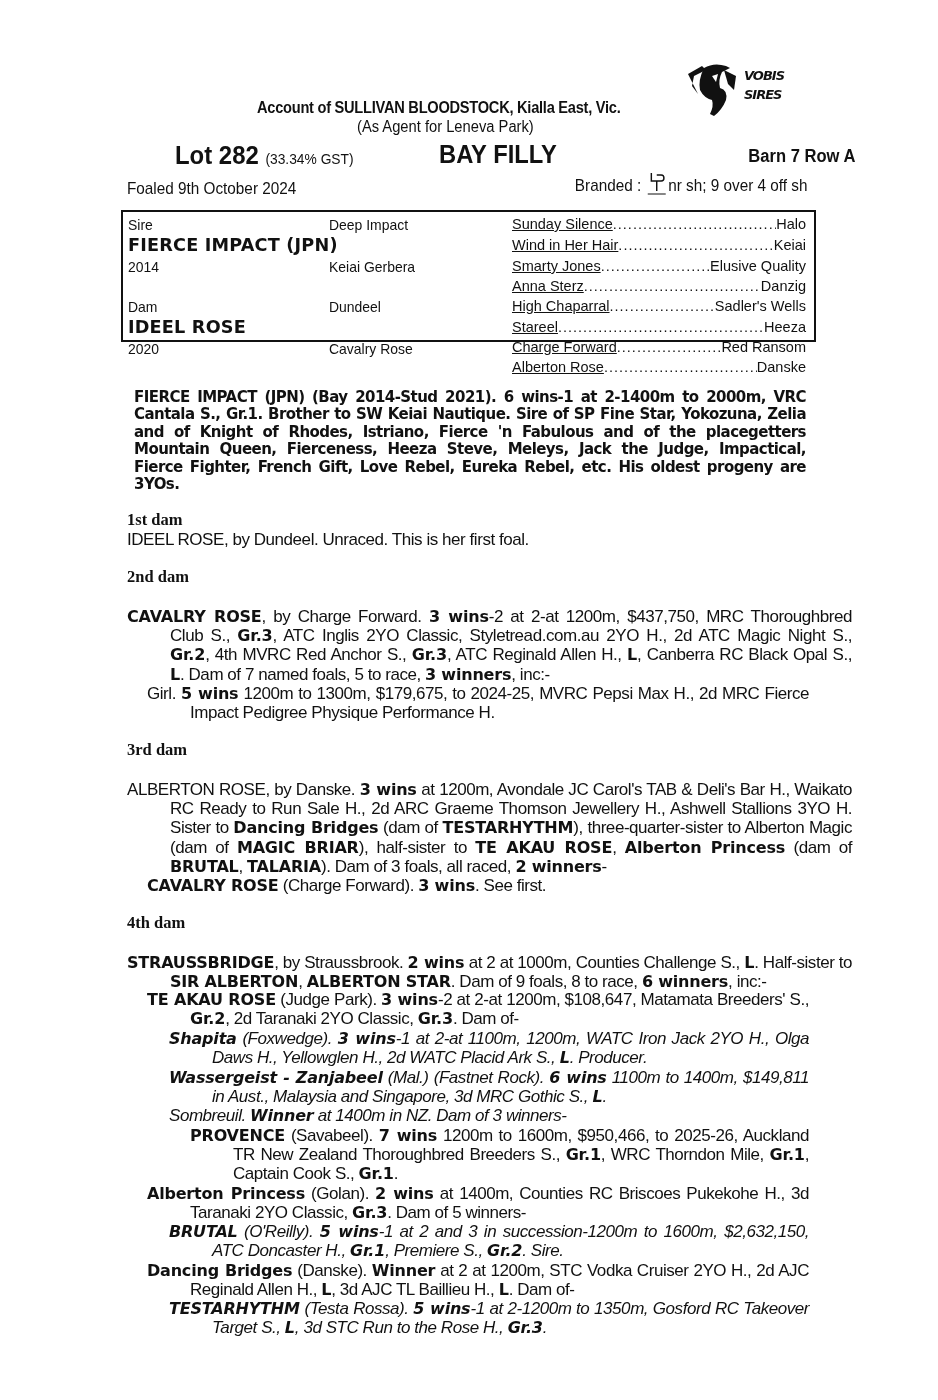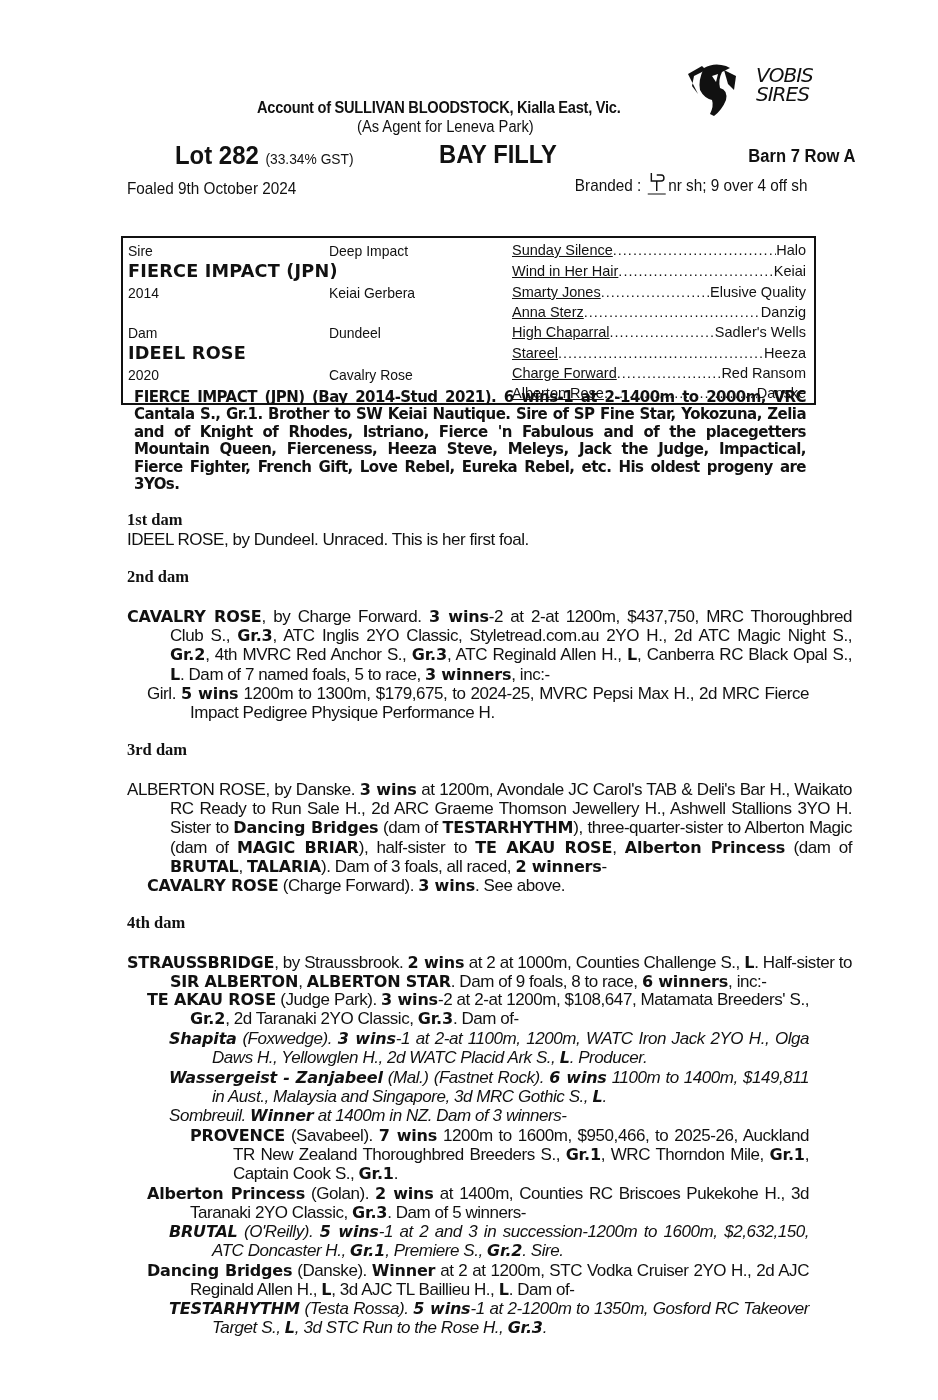--- a/index.html
+++ b/index.html
@@ -3,34 +3,34 @@
 <meta charset="utf-8">
 <style>
   html, body { margin: 0; padding: 0; background: #ffffff; }
   body { width: 938px; height: 1400px; position: relative; overflow: hidden; color: #111; font-family: "Liberation Sans", sans-serif; }
   .abs { position: absolute; }
 
   
   #account { left: 257px; top: 98px; font-size: 17px; font-weight: bold; letter-spacing: -0.3px; transform: scaleX(0.86); transform-origin: left top; white-space: nowrap; }
   #agent { left: 357px; top: 118px; font-size: 16px; transform: scaleX(0.92); transform-origin: left top; white-space: nowrap; }
   #logo { left: 684px; top: 60px; width: 140px; height: 58px; }
-  #logo-text { position: absolute; left: 72px; top: 6px; font-family: "DejaVu Sans", sans-serif; font-weight: normal; font-style: italic; font-size: 20px; line-height: 19px; letter-spacing: -1px; }
+  #logo-text { position: absolute; left: 60px; top: 6px; font-family: "DejaVu Sans", sans-serif; font-weight: bold; font-style: italic; font-size: 13px; line-height: 19px; letter-spacing: -1px; }
 
   #lot-row { left: 127px; top: 140px; width: 680px; height: 30px; margin-left: 48px; }
   #lot-label { position: absolute; left: 0; top: 0; font-size: 26px; font-weight: bold; transform: scaleX(0.92); transform-origin: left top; white-space: nowrap; }
   #lot-gst { font-size: 15px; font-weight: normal; }
   #lot-desc { position: absolute; left: 264px; top: 0; font-size: 25px; font-weight: bold; transform: scaleX(0.95); transform-origin: left top; white-space: nowrap; }
   #lot-barn { position: absolute; right: 0; top: 6px; font-size: 18px; font-weight: bold; transform: scaleX(0.92); transform-origin: right top; white-space: nowrap; }
 
   #foaled { left: 127px; top: 179px; font-size: 17px; transform: scaleX(0.9); transform-origin: left top; white-space: nowrap; }
   #branded { right: 131px; top: 172px; font-size: 17px; transform: scaleX(0.9); transform-origin: right top; white-space: nowrap; display: flex; align-items: flex-end; }
   #brand-mark { display: inline-block; width: 22px; height: 24px; margin: 0 2px 0 6px; }
 
   
-  #pedigree { left: 121px; top: 210px; width: 695px; height: 169px; border: 2px solid #111; box-sizing: border-box; margin-top: 26px; }
+  #pedigree { left: 121px; top: 210px; width: 695px; height: 132px; border: 2px solid #111; box-sizing: border-box; }
   .ped-cell { position: absolute; font-size: 15px; white-space: nowrap; transform: scaleX(0.93); transform-origin: left top; }
   .ped-big { position: absolute; font-size: 18px; font-weight: bold; font-family: "DejaVu Sans", sans-serif; letter-spacing: 0.2px; white-space: nowrap; transform: scaleX(0.98); transform-origin: left top; }
   .ped-g3 { position: absolute; left: 389px; width: 294px; font-size: 14.5px; display: flex; white-space: nowrap; }
   .ped-g3 .l { flex: 0 0 auto; text-decoration: underline; }
   .ped-g3 .dots { flex: 1 1 auto; overflow: hidden; letter-spacing: 1px; }
   .ped-g3 .dots::before { content: "................................................................................................"; }
   .ped-g3 .r { flex: 0 0 auto; }
 
   
   #sire-summary { left: 134px; top: 389px; width: 672px; font-family: "DejaVu Sans", sans-serif; font-weight: bold; font-size: 15px; line-height: 17.4px; text-align: justify; letter-spacing: -0.55px; }
@@ -139,21 +139,21 @@
 
 <div class="sec-h" style="top:510px">1st dam</div>
 <div class="para" style="top:530px">IDEEL ROSE, by Dundeel. Unraced. This is her first foal.</div>
 
 <div class="sec-h" style="top:567px">2nd dam</div>
 <div class="para hang0" style="top:587px"><span class="b">CAVALRY ROSE</span><span>, by Charge Forward. </span><span class="b">3 wins</span><span>-2 at 2-at 1200m, $437,750, MRC Thoroughbred Club S., </span><span class="b">Gr.3</span><span>, ATC Inglis 2YO Classic, Styletread.com.au 2YO H., 2d ATC Magic Night S., </span><span class="b">Gr.2</span><span>, 4th MVRC Red Anchor S., </span><span class="b">Gr.3</span><span>, ATC Reginald Allen H., </span><span class="b">L</span><span>, Canberra RC Black Opal S., </span><span class="b">L</span><span>. Dam of 7 named foals, 5 to race, </span><span class="b">3 winners</span><span>, inc:-</span></div>
 <div class="para hang1" style="top:684px"><span>Girl. </span><span class="b">5 wins</span><span> 1200m to 1300m, $179,675, to 2024-25, MVRC Pepsi Max H., 2d MRC Fierce Impact Pedigree Physique Performance H.</span></div>
 
 <div class="sec-h" style="top:740px">3rd dam</div>
 <div class="para hang0" style="top:760px"><span>ALBERTON ROSE, by Danske. </span><span class="b">3 wins</span><span> at 1200m, Avondale JC Carol's TAB &amp; Deli's Bar H., Waikato RC Ready to Run Sale H., 2d ARC Graeme Thomson Jewellery H., Ashwell Stallions 3YO H. Sister to </span><span class="b">Dancing Bridges</span><span> (dam of </span><span class="b">TESTARHYTHM</span><span>), three-quarter-sister to Alberton Magic (dam of </span><span class="b">MAGIC BRIAR</span><span>), half-sister to </span><span class="b">TE AKAU ROSE</span><span>, </span><span class="b">Alberton Princess</span><span> (dam of </span><span class="b">BRUTAL</span><span>, </span><span class="b">TALARIA</span><span>). Dam of 3 foals, all raced, </span><span class="b">2 winners</span><span>-</span></div>
-<div class="para hang1" style="top:876px"><span class="b">CAVALRY ROSE</span><span> (Charge Forward). </span><span class="b">3 wins</span><span>. See above.</span></div>
+<div class="para hang1" style="top:876px"><span class="b">CAVALRY ROSE</span><span> (Charge Forward). </span><span class="b">3 wins</span><span>. See first.</span></div>
 
 <div class="sec-h" style="top:913px">4th dam</div>
 <div class="para hang0" style="top:933px"><span class="b">STRAUSSBRIDGE</span><span>, by Straussbrook. </span><span class="b">2 wins</span><span> at 2 at 1000m, Counties Challenge S., </span><span class="b">L</span><span>. Half-sister to </span><span class="b">SIR ALBERTON</span><span>, </span><span class="b">ALBERTON STAR</span><span>. Dam of 9 foals, 8 to race, </span><span class="b">6 winners</span><span>, inc:-</span></div>
 <div class="para hang1" style="top:990px"><span class="b">TE AKAU ROSE</span><span> (Judge Park). </span><span class="b">3 wins</span><span>-2 at 2-at 1200m, $108,647, Matamata Breeders' S., </span><span class="b">Gr.2</span><span>, 2d Taranaki 2YO Classic, </span><span class="b">Gr.3</span><span>. Dam of-</span></div>
 <div class="para hang2" style="top:1029px"><span class="b">Shapita</span><span> (Foxwedge). </span><span class="b">3 wins</span><span>-1 at 2-at 1100m, 1200m, WATC Iron Jack 2YO H., Olga Daws H., Yellowglen H., 2d WATC Placid Ark S., </span><span class="b">L</span><span>. Producer.</span></div>
 <div class="para hang2" style="top:1068px"><span class="b">Wassergeist - Zanjabeel</span><span> (Mal.) (Fastnet Rock). </span><span class="b">6 wins</span><span> 1100m to 1400m, $149,811 in Aust., Malaysia and Singapore, 3d MRC Gothic S., </span><span class="b">L</span><span>.</span></div>
 <div class="para hang2" style="top:1106px"><span>Sombreuil. </span><span class="b">Winner</span><span> at 1400m in NZ. Dam of 3 winners-</span></div>
 <div class="para hang3" style="top:1126px"><span class="b">PROVENCE</span><span> (Savabeel). </span><span class="b">7 wins</span><span> 1200m to 1600m, $950,466, to 2025-26, Auckland TR New Zealand Thoroughbred Breeders S., </span><span class="b">Gr.1</span><span>, WRC Thorndon Mile, </span><span class="b">Gr.1</span><span>, Captain Cook S., </span><span class="b">Gr.1</span><span>.</span></div>
 <div class="para hang1" style="top:1184px"><span class="b">Alberton Princess</span><span> (Golan). </span><span class="b">2 wins</span><span> at 1400m, Counties RC Briscoes Pukekohe H., 3d Taranaki 2YO Classic, </span><span class="b">Gr.3</span><span>. Dam of 5 winners-</span></div>
 <div class="para hang2" style="top:1222px"><span class="b">BRUTAL</span><span> (O'Reilly). </span><span class="b">5 wins</span><span>-1 at 2 and 3 in succession-1200m to 1600m, $2,632,150, ATC Doncaster H., </span><span class="b">Gr.1</span><span>, Premiere S., </span><span class="b">Gr.2</span><span>. Sire.</span></div>

